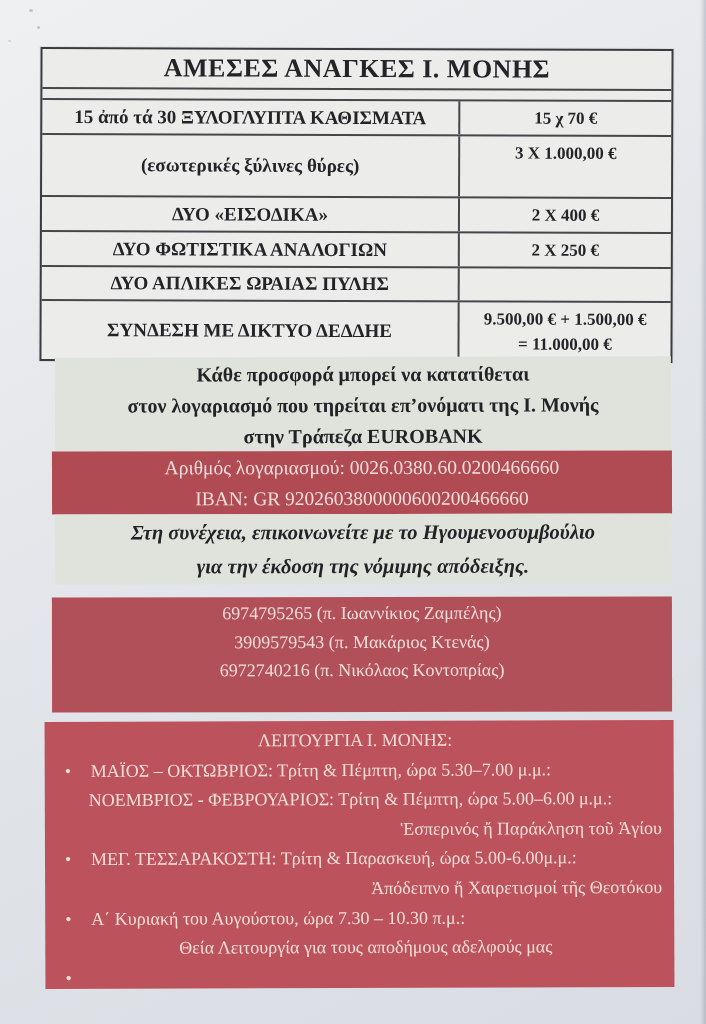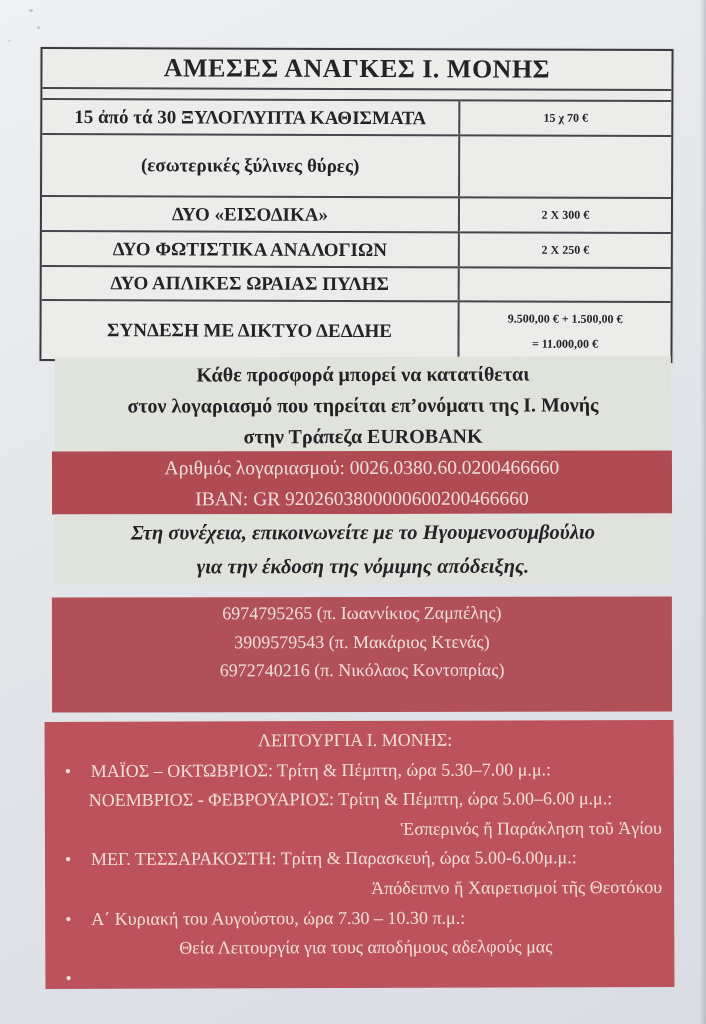--- a/index.html
+++ b/index.html
@@ -39,21 +39,21 @@
   .t-spacer { height:11px; border-bottom:2px solid #46464c; }
   .t-row { display:flex; border-bottom:2px solid #46464c; }
   .t-row:last-child { border-bottom:none; }
   .cell-item {
     width:418px; border-right:2px solid #46464c;
     display:flex; flex-direction:column; align-items:center; justify-content:center;
     text-align:center; font-weight:bold; font-size:19px; line-height:26px;
     padding:3px 6px; color:#232328;
   }
   .cell-cost {
-    flex:1; text-align:center; font-weight:bold; font-size:12px; line-height:25px;
+    flex:1; text-align:center; font-weight:bold; font-size:17px; line-height:25px;
     padding:4px 4px; color:#232328;
     display:flex; flex-direction:column; align-items:center; justify-content:center;
   }
   .t-row.top-cost .cell-cost { justify-content:flex-start; }
   .r-h35 { min-height:35px; }
   .r-h62 { min-height:62px; }
   .r-h34 { min-height:34px; }
   .r-h33 { min-height:33px; }
   .r-h57 { min-height:57px; }
 
@@ -122,28 +122,31 @@
       </div>
       <div class="cell-cost">
         <span>15 χ 70 €</span>
       </div>
     </div>
 
     <div class="t-row r-h62 top-cost">
       <div class="cell-item">
         <span>(εσωτερικές ξύλινες θύρες)</span>
       </div>
+      <div class="cell-cost">
+        <span>3 Χ 1.000,00 €</span>
+      </div>
     </div>
 
     <div class="t-row r-h34">
       <div class="cell-item">
         <span>ΔΥΟ «ΕΙΣΟΔΙΚΑ»</span>
       </div>
       <div class="cell-cost">
-        <span>2 Χ 300 €</span>
+        <span>2 Χ 400 €</span>
       </div>
     </div>
 
     <div class="t-row r-h34">
       <div class="cell-item">
         <span>ΔΥΟ ΦΩΤΙΣΤΙΚΑ ΑΝΑΛΟΓΙΩΝ</span>
       </div>
       <div class="cell-cost">
         <span>2 Χ 250 €</span>
       </div>

